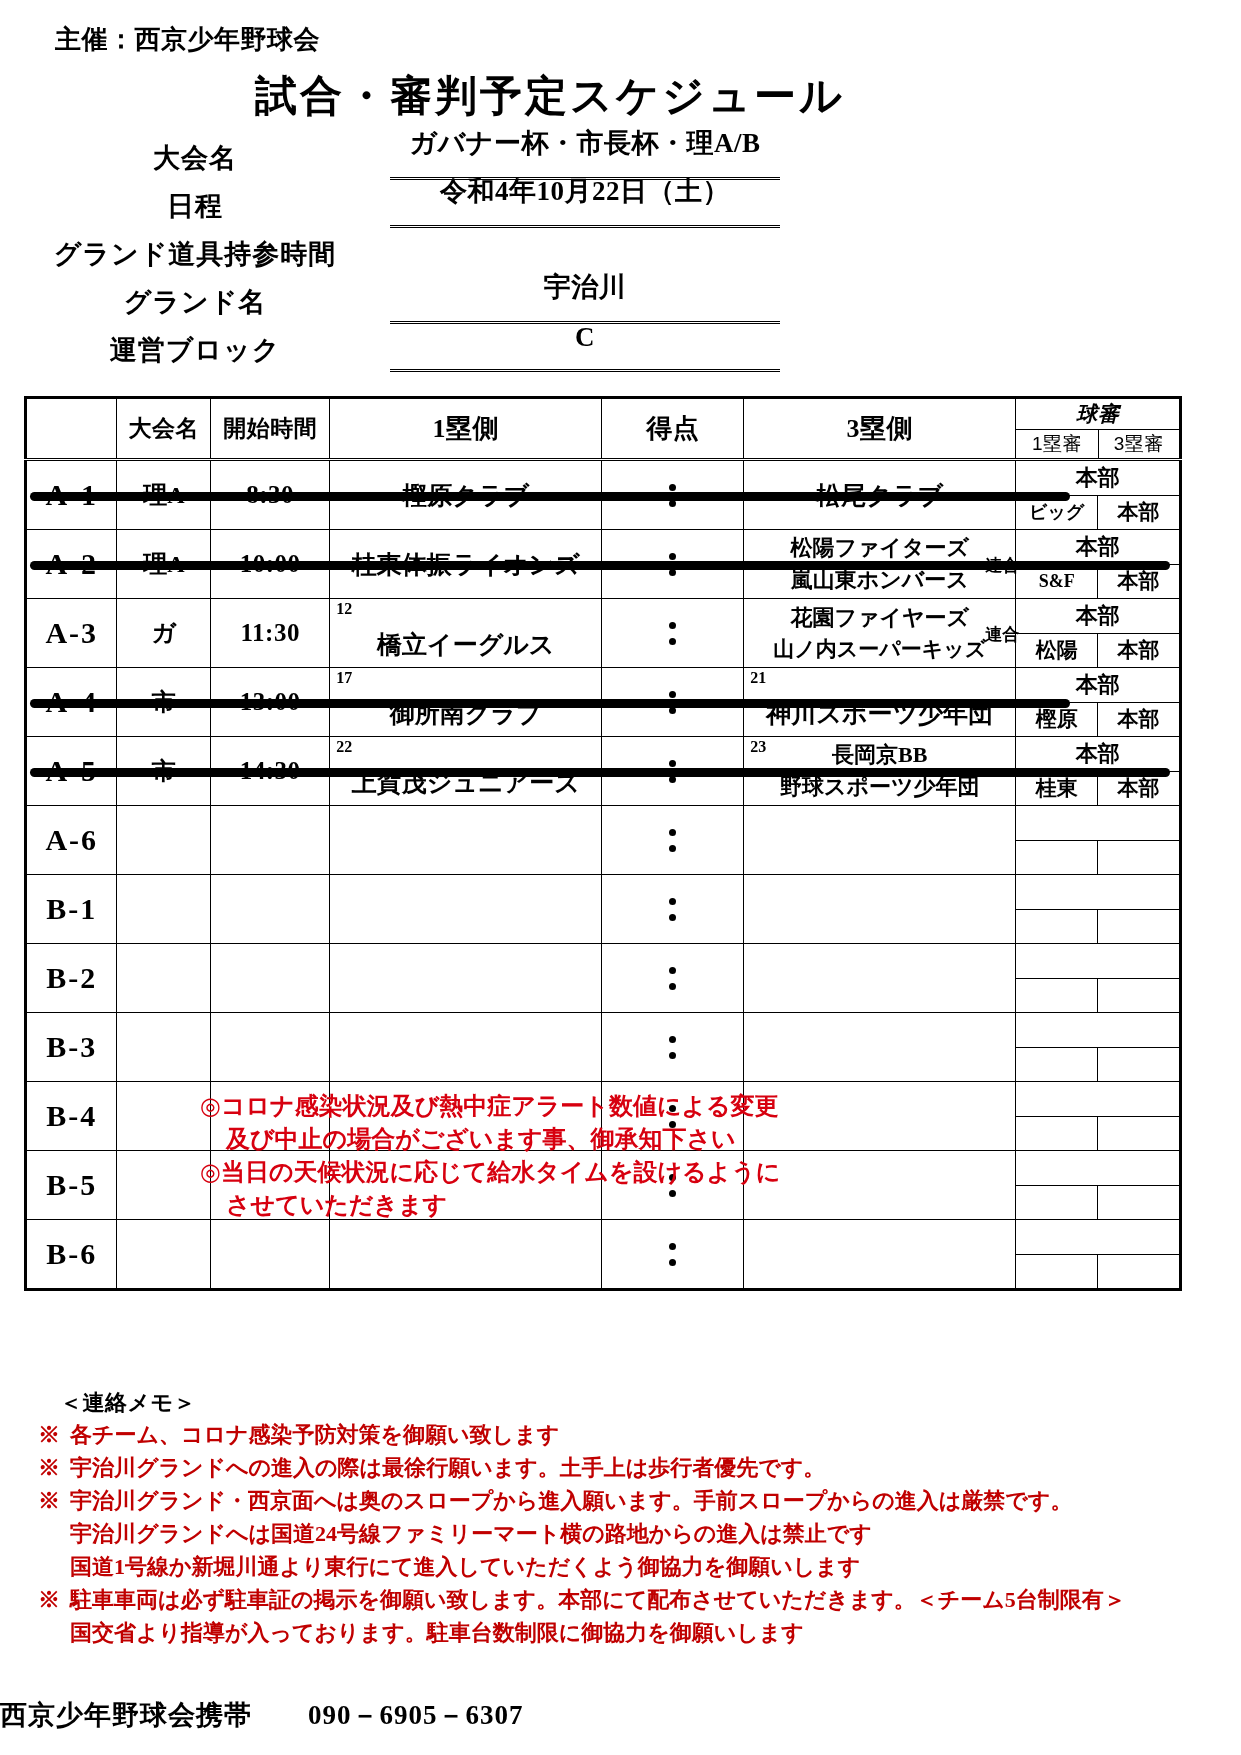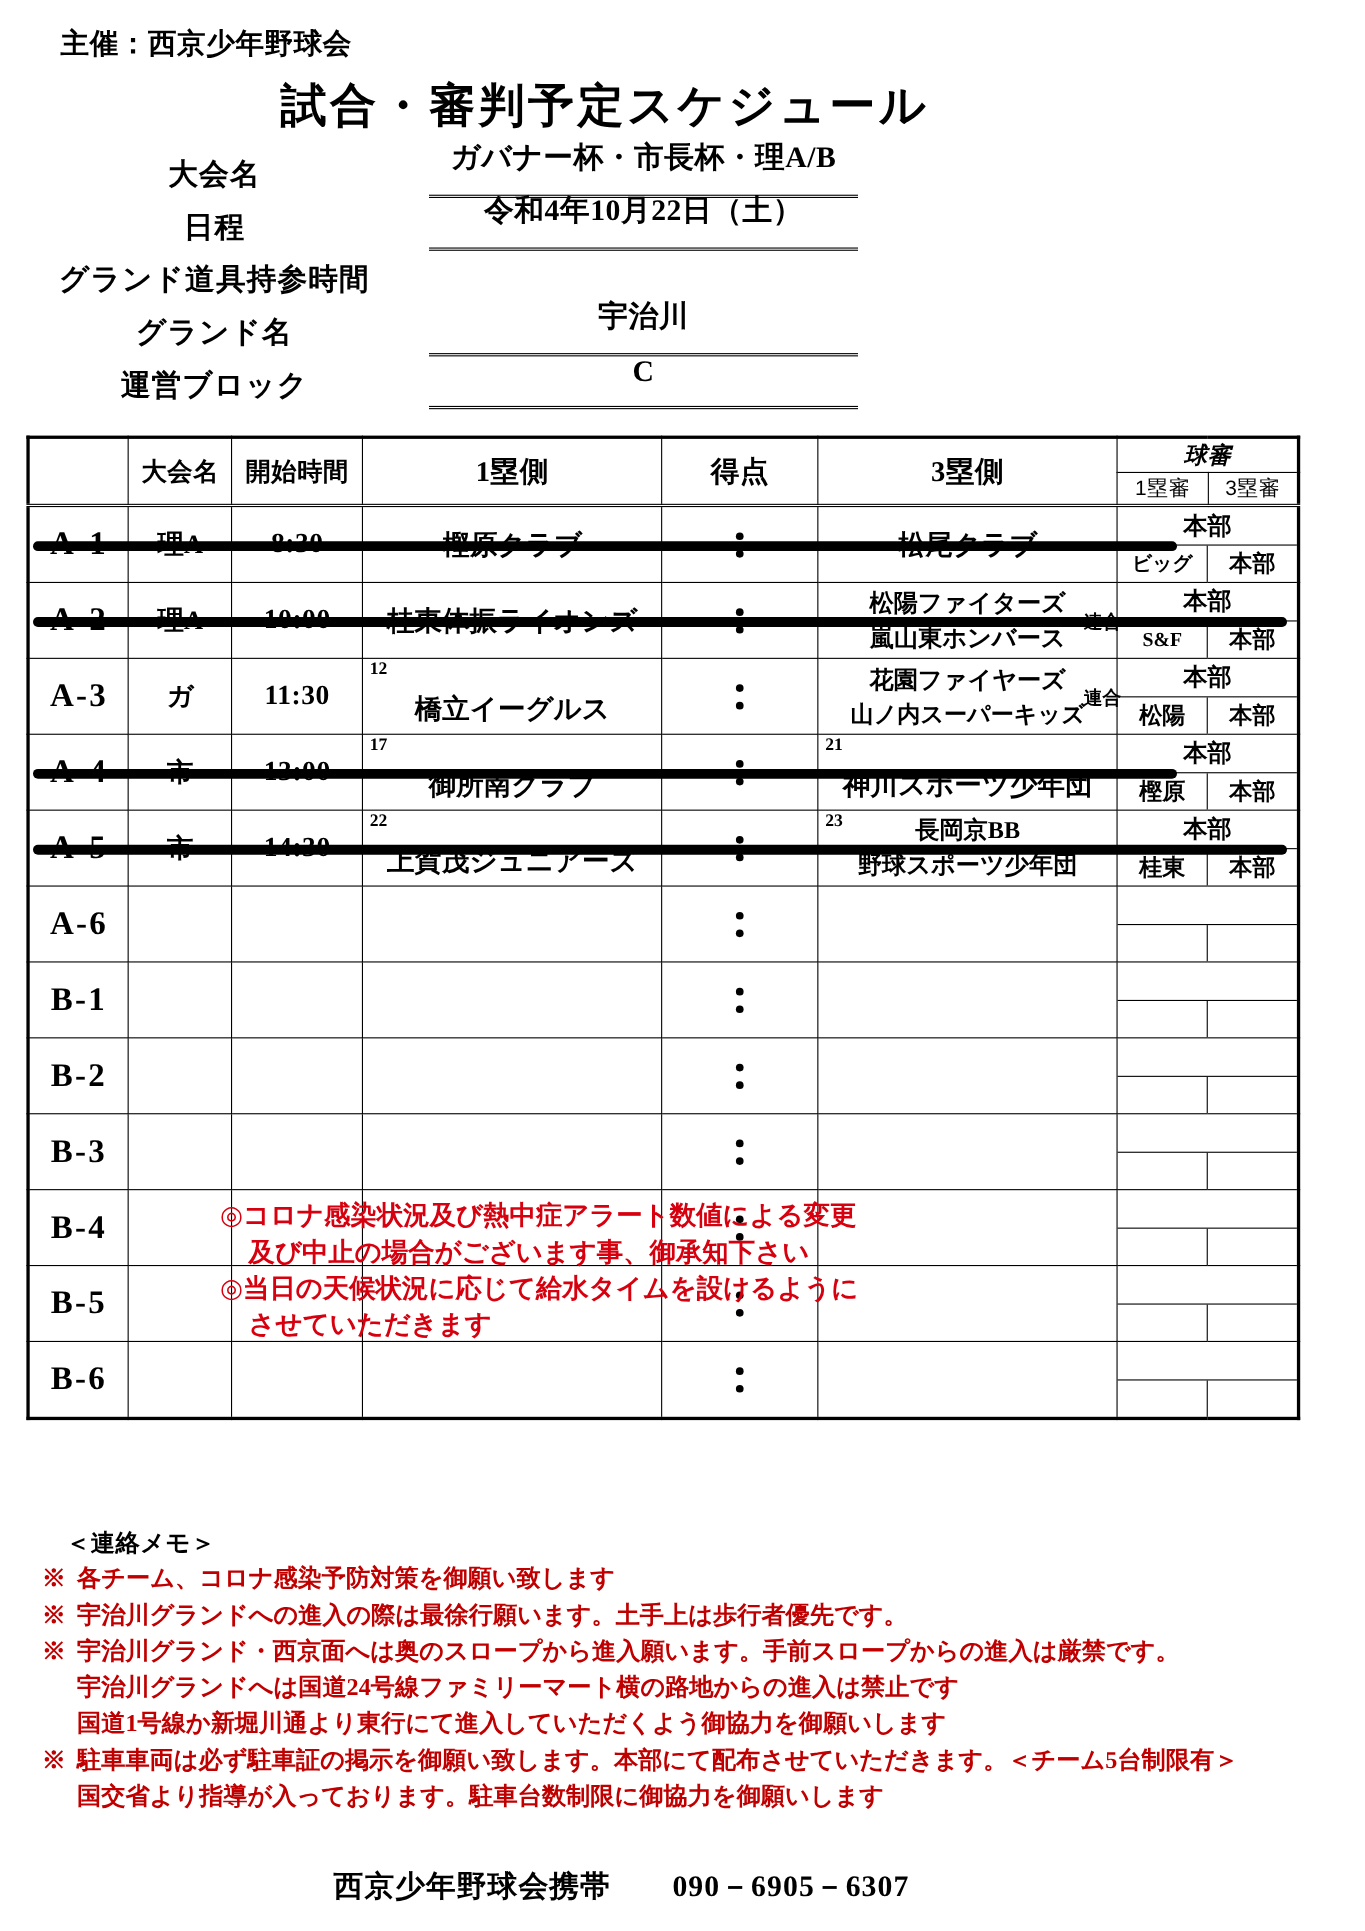--- a/index.html
+++ b/index.html
@@ -308,21 +308,20 @@
     margin-bottom: 11px;
     letter-spacing: 0;
   }
   .memo-line:last-child { margin-bottom: 0; }
 
   .contact {
     position: absolute;
     left: 0;
     top: 1697px;
     width: 1130px;
-    text-align: center;
     font-size: 27px;
     font-weight: bold;
     letter-spacing: 1px;
   }
 </style>
 </head>
 <body>
 
 <div class="page">
 

